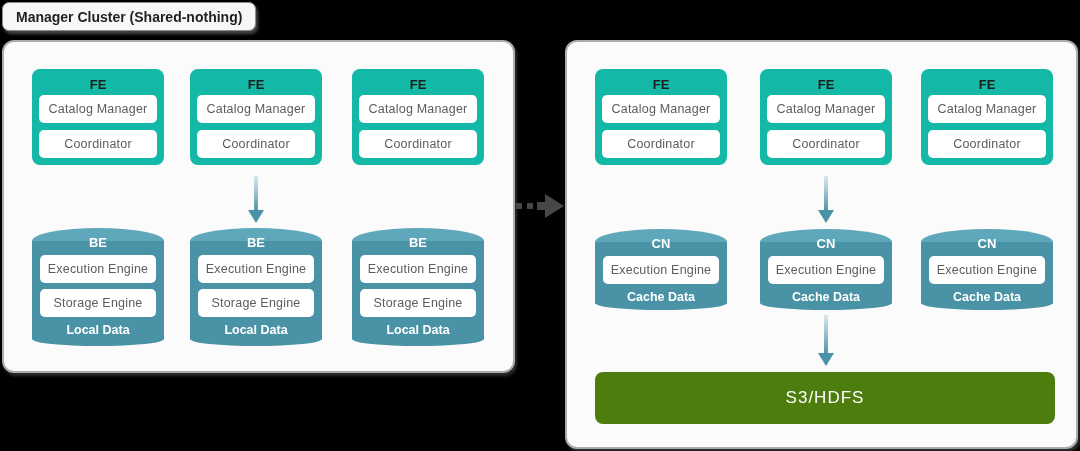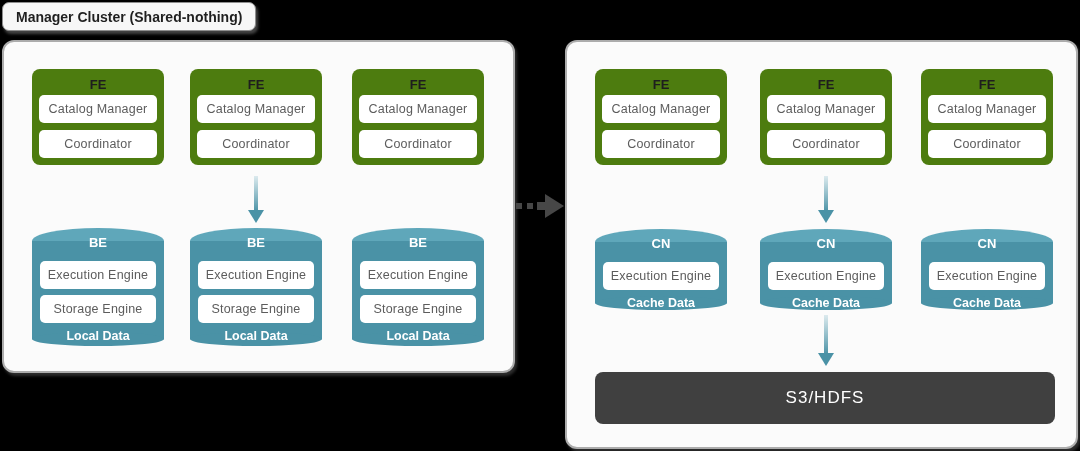--- a/index.html
+++ b/index.html
@@ -16,49 +16,49 @@
   }
   .panel {
     position:absolute; top:40px; width:513px; background:#FBFBFB;
     border:2px solid #ACACAC; border-radius:12px; box-sizing:border-box;
     box-shadow:2px 3px 3px rgba(150,150,150,0.3);
   }
   .panel-classic { left:2px;  height:333px; }
   .panel-elastic { left:565px; height:409px; }
 
   .fe-box {
-    position:absolute; width:132px; height:96px; background:#4d7c0f;
+    position:absolute; width:132px; height:96px; background:#14b8a6;
     border-radius:8px; box-sizing:border-box; padding-top:5px;
   }
   .fe-label {
     text-align:center; font-weight:bold; font-size:13px; color:#1E1E1E;
     height:21px; line-height:21px;
   }
   .comp {
     background:#FFFFFF; border-radius:5px; height:28px; line-height:28px;
     text-align:center; font-size:12.5px; color:#5C5C5C; margin:0 7px 7px;
     letter-spacing:0.2px;
   }
   .cyl { position:absolute; width:132px; }
   .cyl-top  { position:absolute; left:0; top:0; width:100%; height:26px; border-radius:50%; background:#5FA7BA; }
   .cyl-body { position:absolute; left:0; top:13px; width:100%; bottom:7px; background:#4A92A6; }
   .cyl-bot  { position:absolute; left:0; bottom:0; width:100%; height:14px; border-radius:50%; background:#4A92A6; }
   .cyl-content { position:relative; padding-top:5px; }
   .cyl-label {
     text-align:center; color:#FFFFFF; font-weight:bold; font-size:13px;
-    height:20px; line-height:20px; margin-bottom:8px;
+    height:20px; line-height:20px; margin-bottom:2px;
   }
   .cyl .comp { margin:1px 8px 6px; }
   .cyl-data { text-align:center; color:#FFFFFF; font-weight:bold; font-size:12.5px; margin-top:1px; }
   .cyl-be { height:118px; }
   .cyl-cn { height:81px; }
 
   .storage-bar {
     position:absolute; left:28px; top:330px; width:460px; height:52px;
-    background:#404040; border-radius:8px; color:#FFFFFF; font-size:17px;
+    background:#4d7c0f; border-radius:8px; color:#FFFFFF; font-size:17px;
     letter-spacing:1px; text-align:center; line-height:52px;
   }
   .v-arrow { position:absolute; }
   .mig-arrow { position:absolute; left:513px; top:191px; }
 </style>
 </head>
 <body>
 
 <div class="stage">
 

